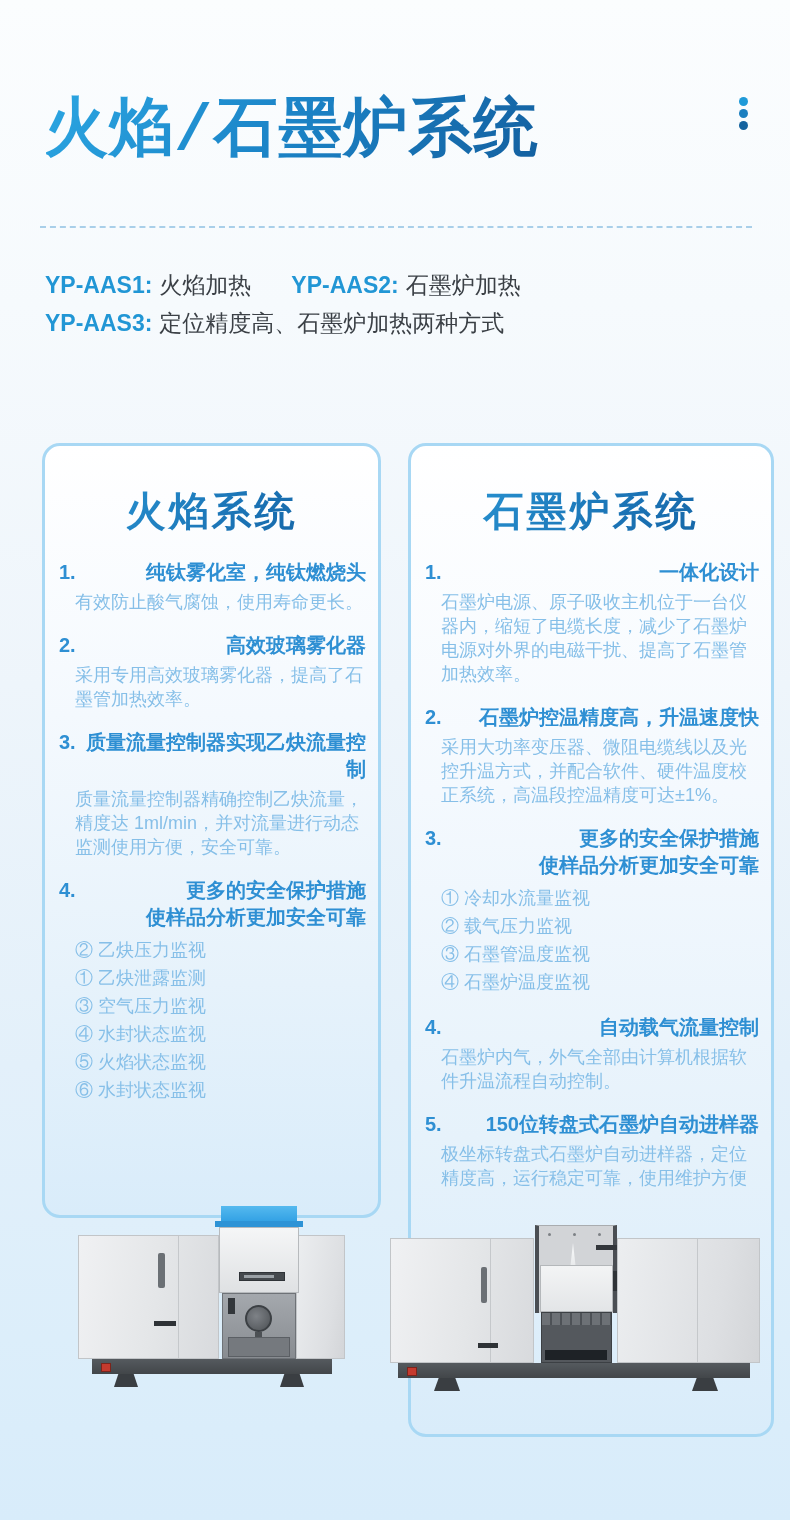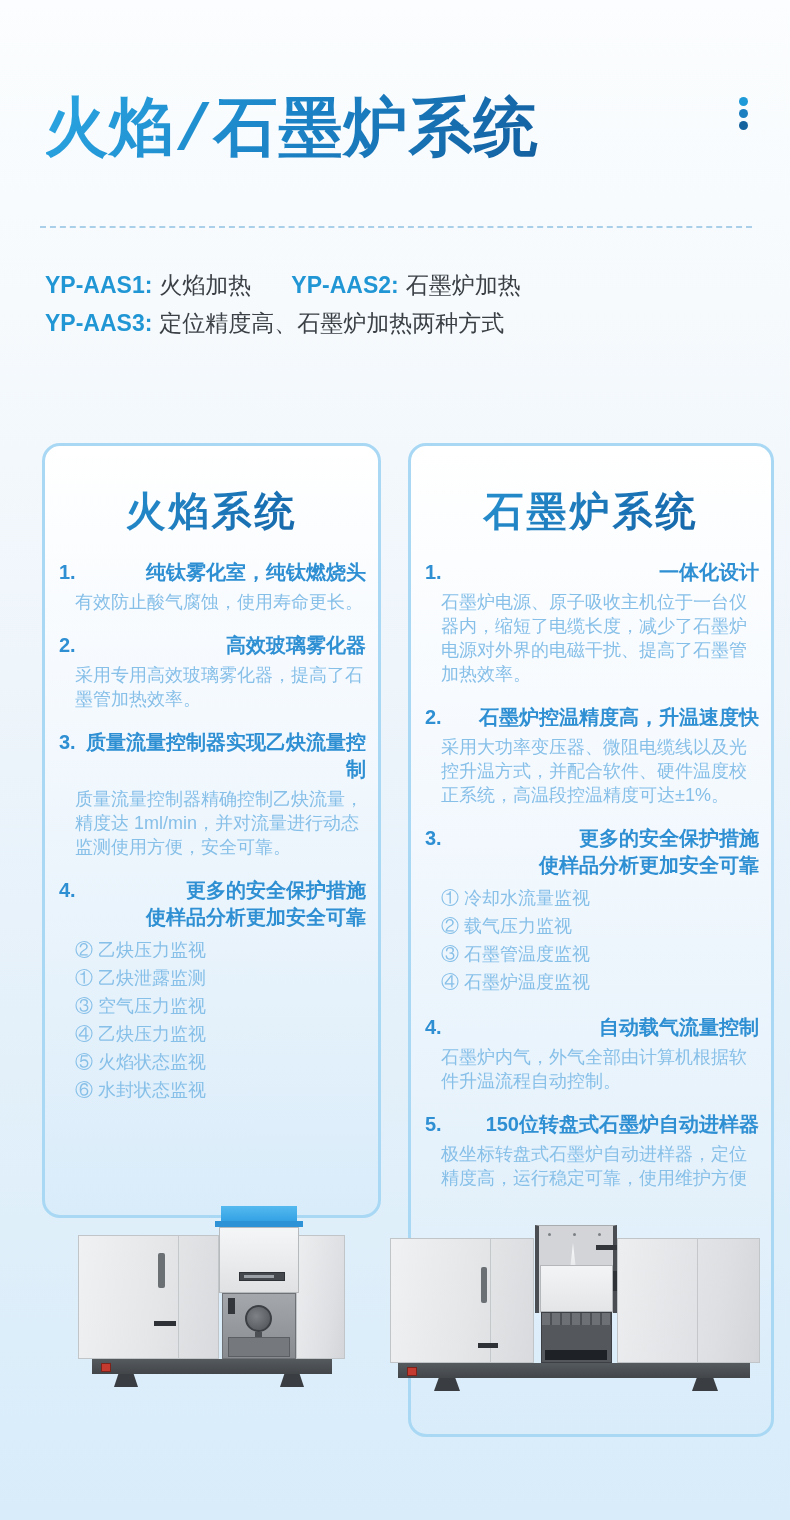--- a/index.html
+++ b/index.html
@@ -116,21 +116,21 @@
         <div class="feat-body">质量流量控制器精确控制乙炔流量，精度达 1ml/min，并对流量进行动态监测使用方便，安全可靠。</div>
       </div>
       <div class="feat-item">
         <span class="feat-num">4.</span>
         <div class="feat-head">更多的安全保护措施</div>
         <div class="feat-head">使样品分析更加安全可靠</div>
         <div class="feat-sub">
           <div>② 乙炔压力监视</div>
           <div>① 乙炔泄露监测</div>
           <div>③ 空气压力监视</div>
-          <div>④ 乙炔压力监视</div>
+          <div>④ 水封状态监视</div>
           <div>⑤ 火焰状态监视</div>
           <div>⑥ 水封状态监视</div>
         </div>
       </div>
     </div>
   </div>
 
   <div class="card card-graphite">
     <div class="card-title">石墨炉系统</div>
     <div class="feat-list">

